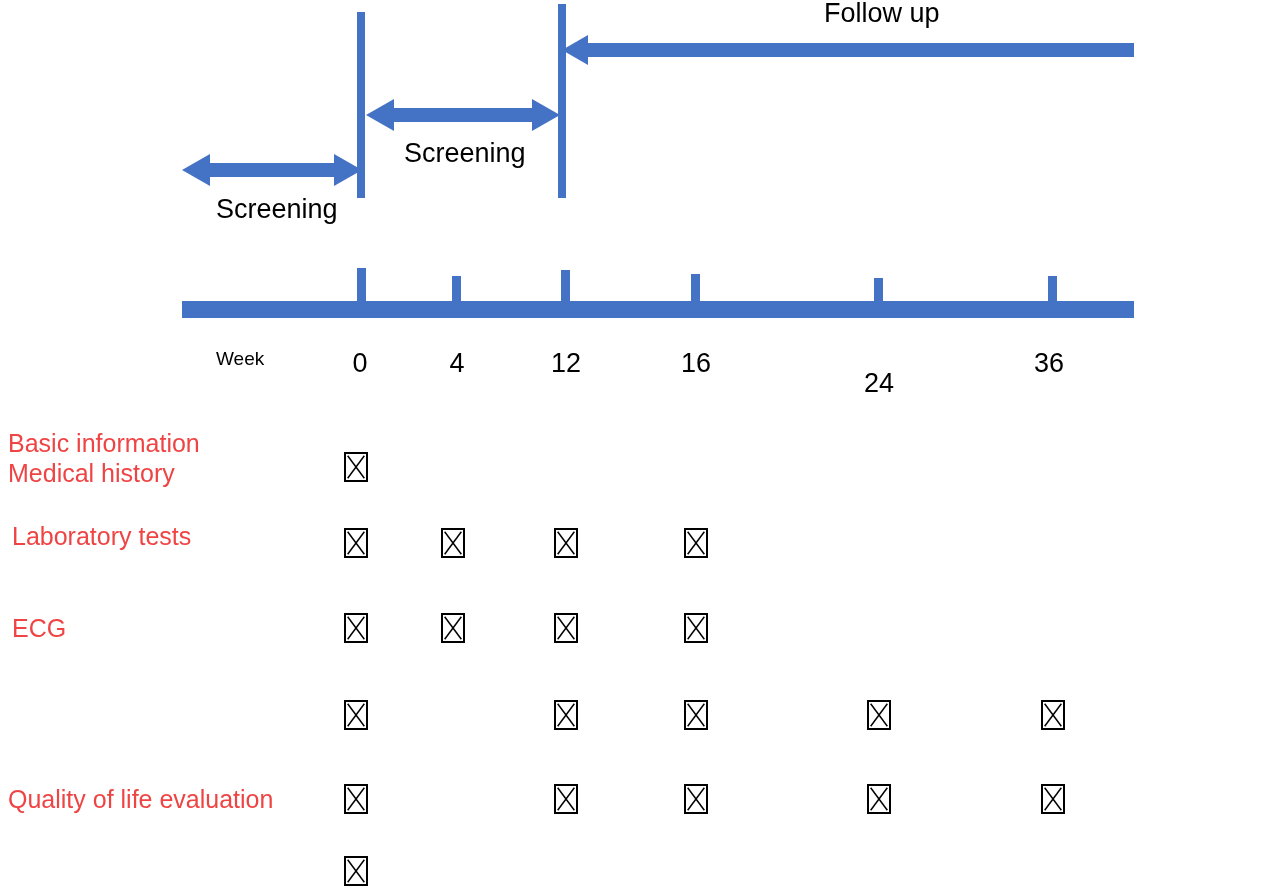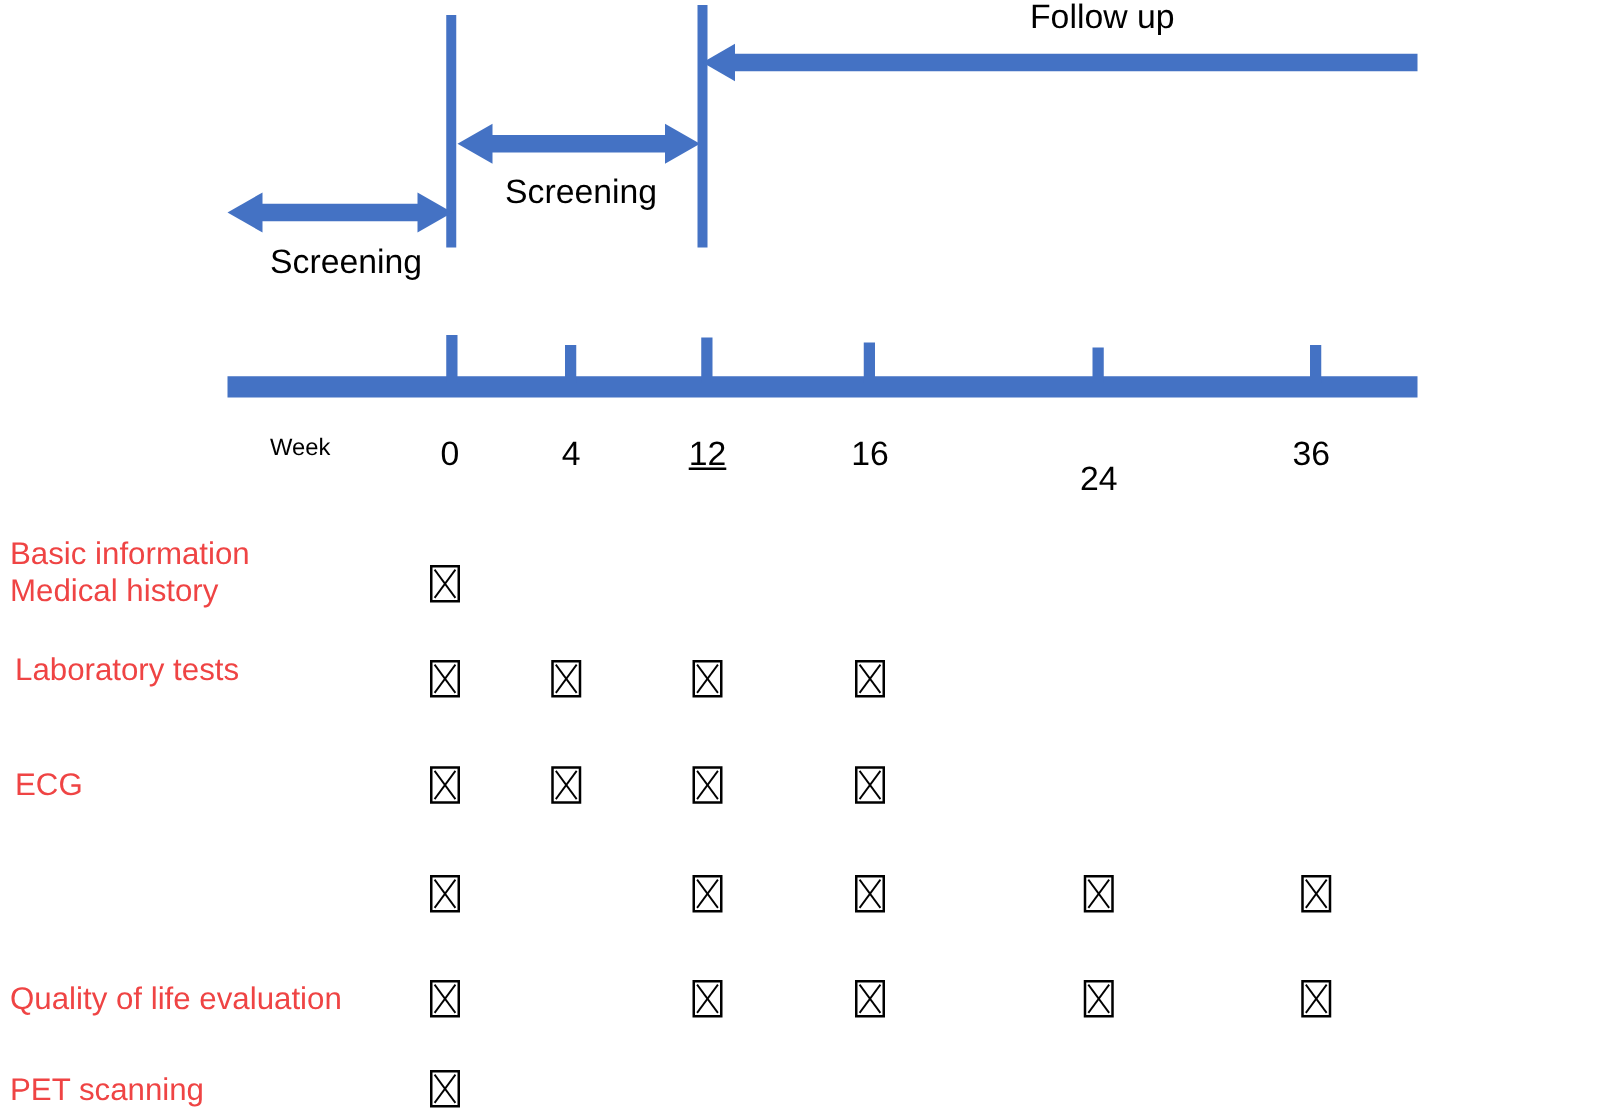--- a/index.html
+++ b/index.html
@@ -102,21 +102,21 @@
   <div class="abs phase-label" style="left:824px; top:0px;">Follow up</div>
 
   <div class="abs phase-label" style="left:404px; top:140px;">Screening</div>
 
   <div class="abs phase-label" style="left:216px; top:196px;">Screening</div>
 
   <div class="abs week-word" style="left:216px; top:348px;">Week</div>
 
   <div class="abs week-tick-label" style="left:360px; top:348px;">0</div>
   <div class="abs week-tick-label" style="left:457px; top:348px;">4</div>
-  <div class="abs week-tick-label" style="left:566px; top:348px;text-decoration:underline;">12</div>
+  <div class="abs week-tick-label" style="left:566px; top:348px;">12</div>
   <div class="abs week-tick-label" style="left:696px; top:348px;text-align:right;">16</div>
   <div class="abs week-tick-label" style="left:879px; top:348px;margin-top:20px;">24</div>
   <div class="abs week-tick-label" style="left:1049px; top:348px;">36</div>
   <div class="abs week-tick-label" style="left:1208px; top:348px;">48</div>
 
   <div class="abs row-label" style="left:8px; top:428px;">
     <div>Basic information</div>
     <div>Medical history</div>
   </div>
   <div class="abs checkbox" style="left:356px; top:452px;">
@@ -252,23 +252,20 @@
         <line x1="22" y1="2" x2="2" y2="28" stroke="#000" stroke-width="1.8"></line>
       </svg>
   </div>
   <div class="abs checkbox" style="left:1208px; top:784px;">
     <svg viewBox="0 0 24 30" preserveAspectRatio="none">
         <line x1="2" y1="2" x2="22" y2="28" stroke="#000" stroke-width="1.8"></line>
         <line x1="22" y1="2" x2="2" y2="28" stroke="#000" stroke-width="1.8"></line>
       </svg>
   </div>
 
-  <div class="abs row-label" style="left:8px; top:857px;">
-    <div>PET scanning</div>
-  </div>
   <div class="abs checkbox" style="left:356px; top:856px;">
     <svg viewBox="0 0 24 30" preserveAspectRatio="none">
         <line x1="2" y1="2" x2="22" y2="28" stroke="#000" stroke-width="1.8"></line>
         <line x1="22" y1="2" x2="2" y2="28" stroke="#000" stroke-width="1.8"></line>
       </svg>
   </div>
   <div class="abs checkbox" style="left:1208px; top:856px;">
     <svg viewBox="0 0 24 30" preserveAspectRatio="none">
         <line x1="2" y1="2" x2="22" y2="28" stroke="#000" stroke-width="1.8"></line>
         <line x1="22" y1="2" x2="2" y2="28" stroke="#000" stroke-width="1.8"></line>

